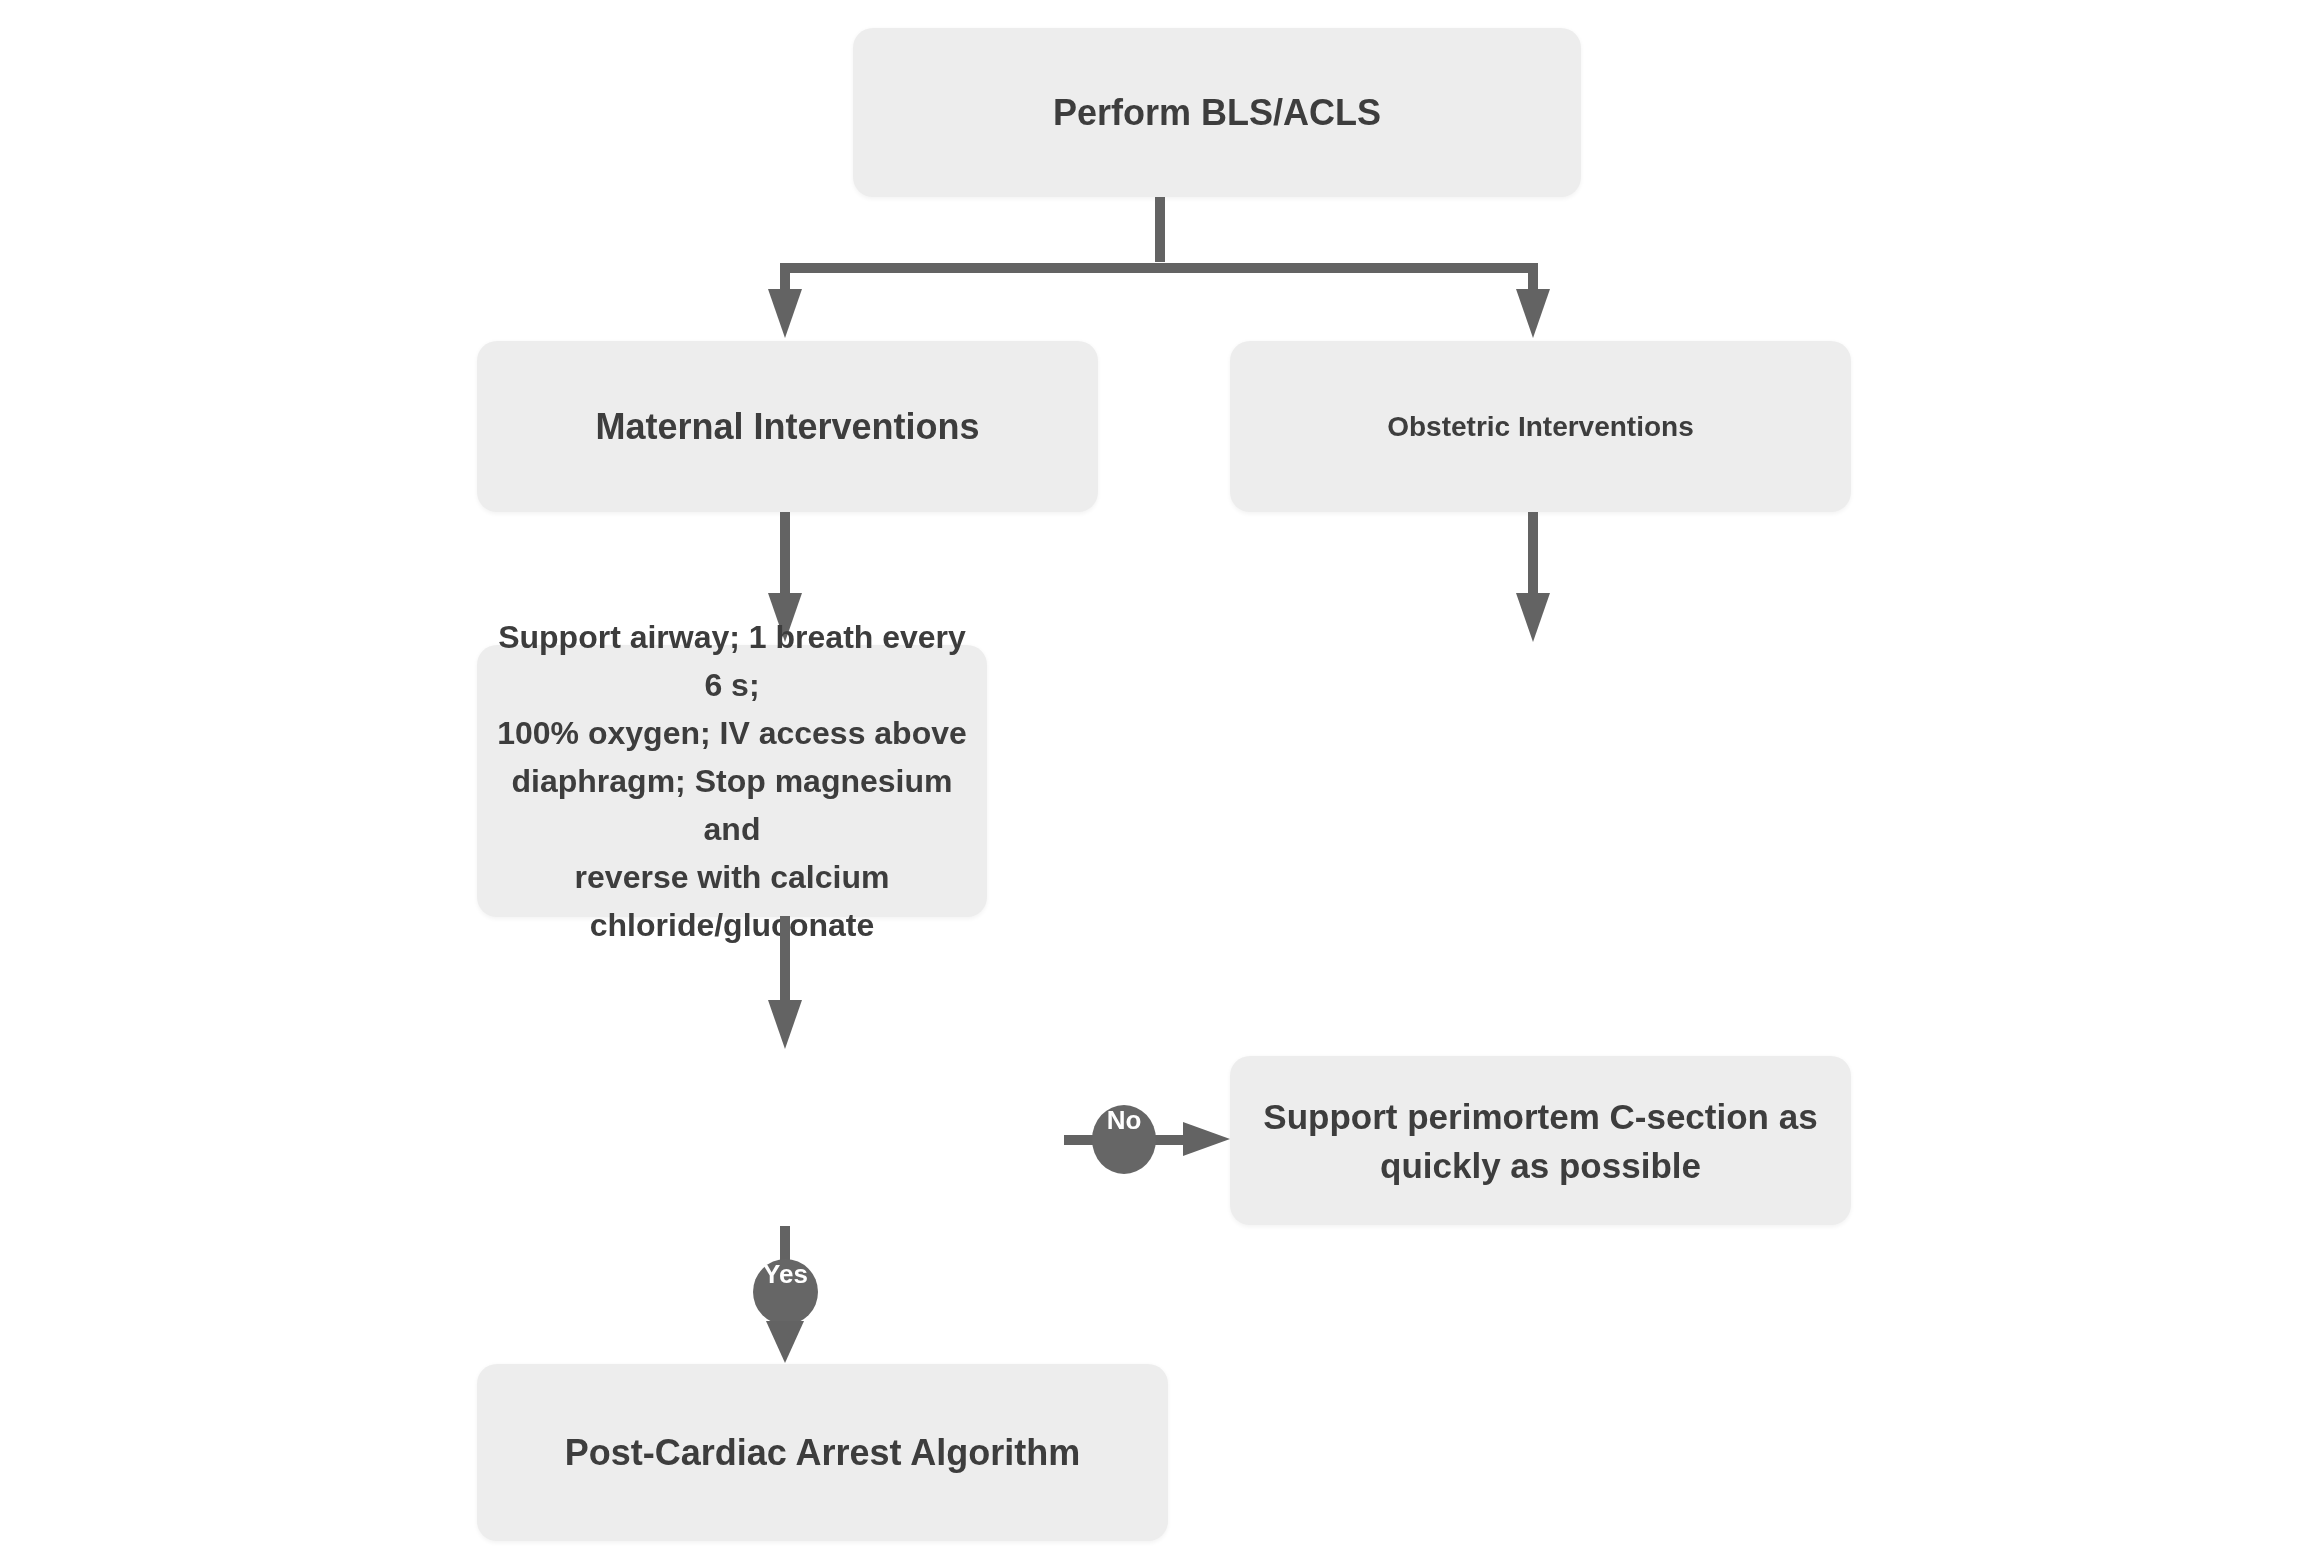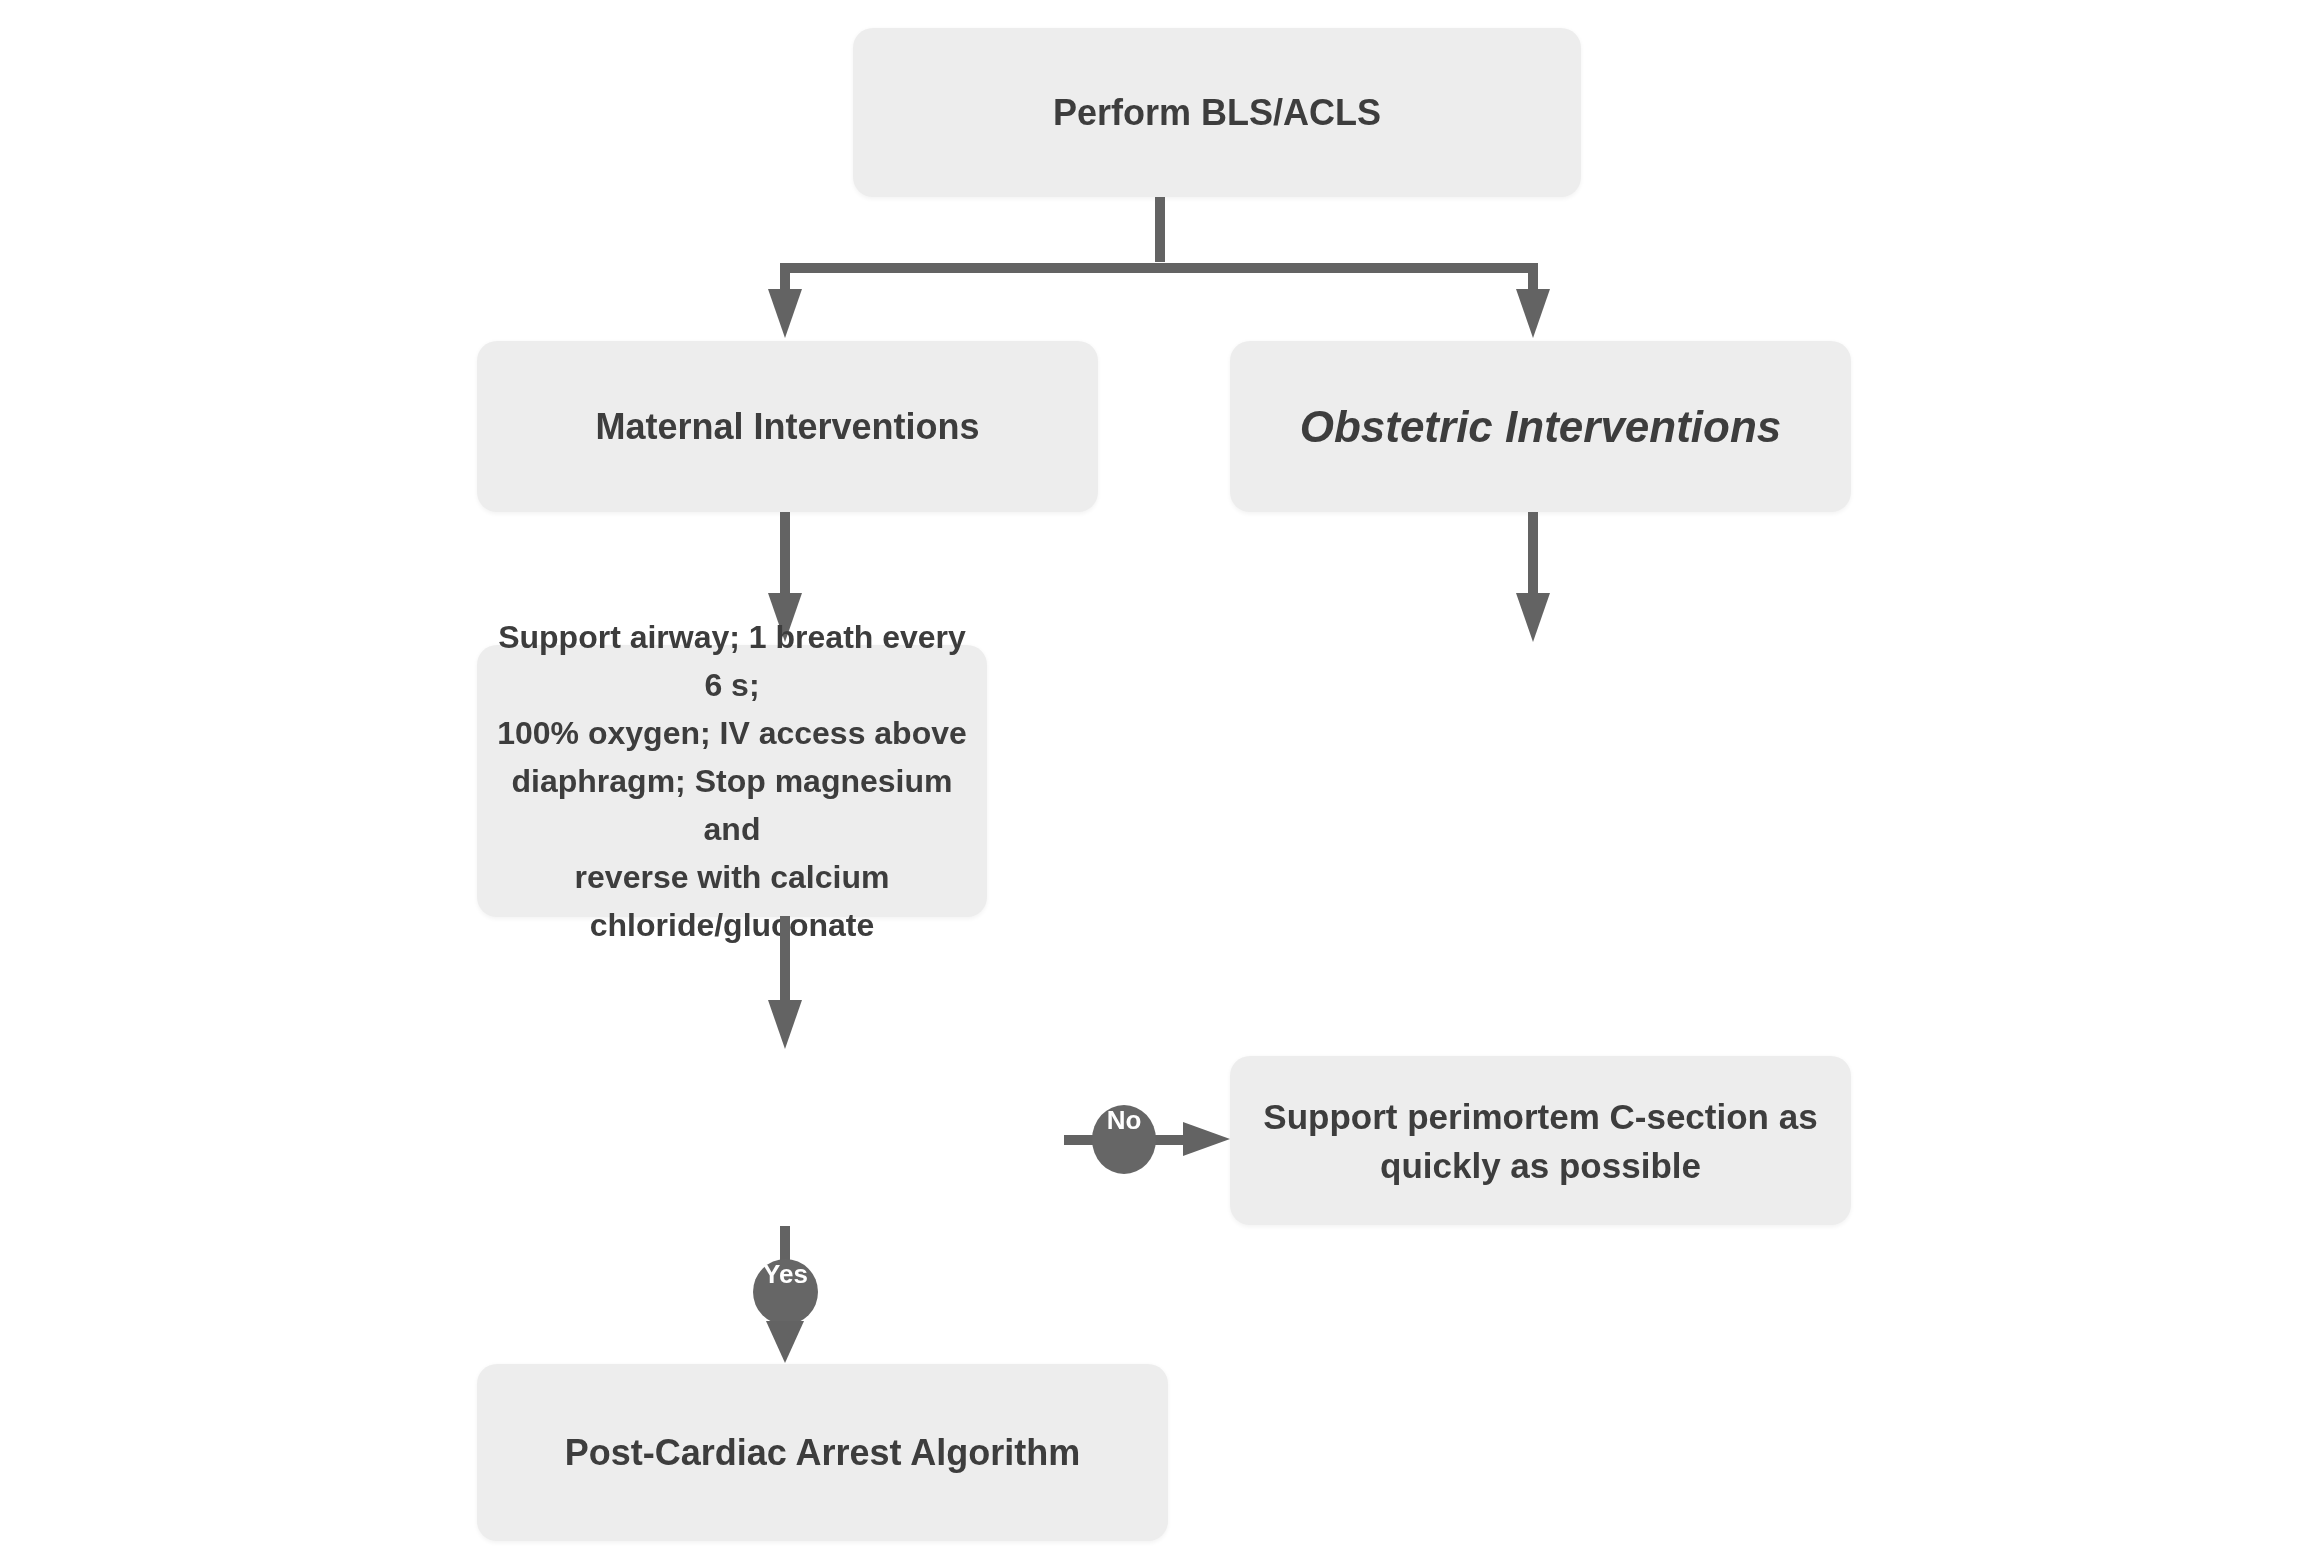--- a/index.html
+++ b/index.html
@@ -82,21 +82,21 @@
 
   
   #box-perform          {left:853px;  top:28px;   width:728px; height:169px; font-size:36px;}
   #stub-top             {left:1155px; top:197px;  width:10px;  height:65px;}
   #branch-line          {left:780px;  top:263px;  width:758px; height:10px;}
   #drop-shaft-left      {left:780px;  top:272px;  width:10px;  height:18px;}
   #drop-shaft-right     {left:1528px; top:272px;  width:10px;  height:18px;}
   #drop-head-left       {left:768px;  top:289px;}
   #drop-head-right      {left:1516px; top:289px;}
   #box-maternal         {left:477px;  top:341px;  width:621px; height:171px; font-size:36px;}
-  #box-obstetric        {left:1230px; top:341px;  width:621px; height:171px; font-size:44px;font-style:italic;}
+  #box-obstetric        {left:1230px; top:341px;  width:621px; height:171px; font-size:28px;}
   #edge-maternal-shaft  {left:780px;  top:512px;  width:10px;  height:82px;}
   #edge-maternal-head   {left:768px;  top:593px;}
   #edge-obstetric-shaft {left:1528px; top:512px;  width:10px;  height:82px;}
   #edge-obstetric-head  {left:1516px; top:593px;}
   #box-maternal-detail  {left:477px;  top:645px;  width:510px; height:272px; font-size:32px; line-height:1.5;}
   #box-obstetric-detail {left:1230px; top:645px;  width:621px; height:272px; font-size:33px; line-height:1.5;}
   #edge-rosc-shaft      {left:780px;  top:916px; width:10px;  height:85px;}
   #edge-rosc-head       {left:768px;  top:1000px;}
   #pill-rosc            {left:512px;  top:1054px; width:552px; height:173px; font-size:36px;}
   #edge-no-shaft        {left:1064px; top:1135px; width:127px; height:10px;}

